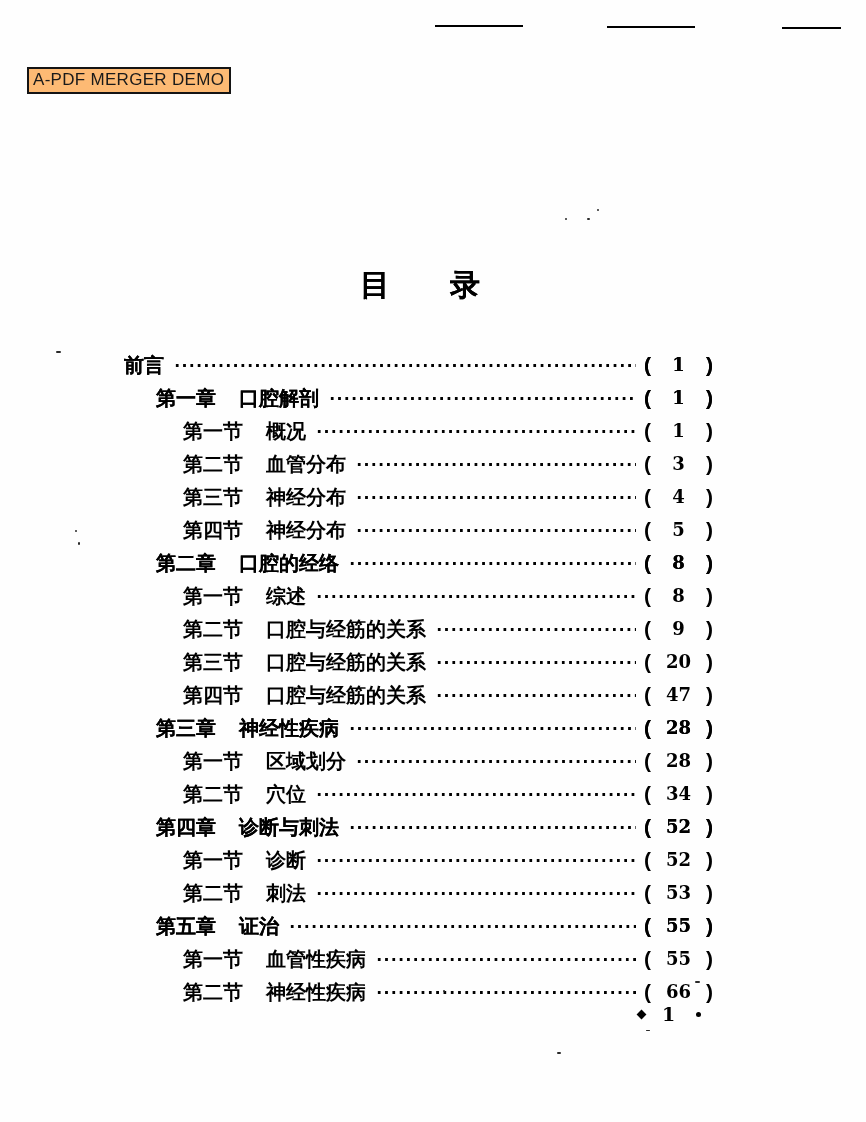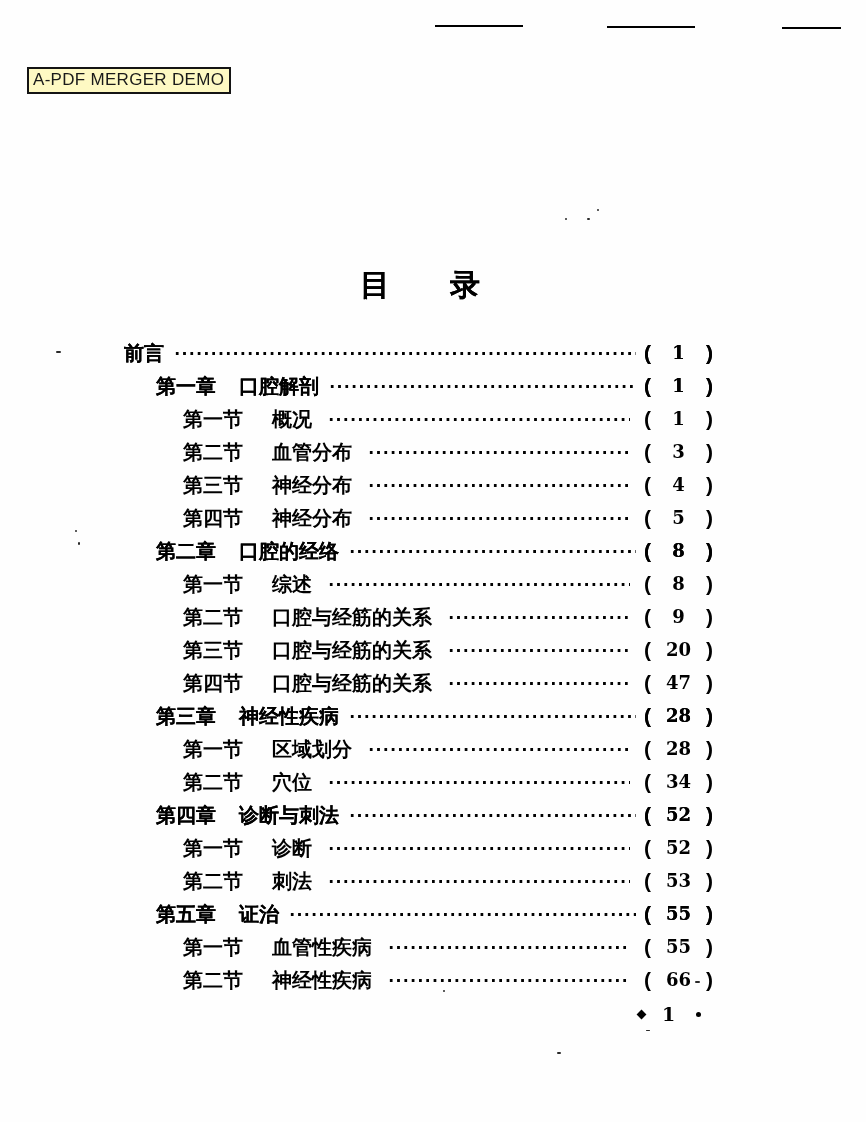--- a/index.html
+++ b/index.html
@@ -21,52 +21,52 @@
   
   .watermark {
     position: absolute;
     left: 27px; top: 67px;
     border: 2px solid #141414;
     padding: 1px 5px 2px 4px;
     font-size: 17px;
     letter-spacing: 0.3px;
     color: #1a1a1a;
     white-space: nowrap;
-    background: #fef9c3;
+    background: #fdba74;
   }
 
   
   .doc-title {
     position: absolute;
     left: 360px; top: 265px;
     display: flex;
     gap: 60px;
     font-size: 30px;
     font-weight: bold;
     color: #000;
     text-shadow: 0 0 0.6px #000;
   }
 
   
   .toc {
     position: absolute;
-    left: 124px; top: 336px;
+    left: 124px; top: 348px;
     width: 589px;
   }
   .toc-row {
     display: flex;
     align-items: center;
     height: 33px;
     font-size: 20px;
     font-weight: bold;
     line-height: 1;
     white-space: nowrap;
   }
   .toc-row.level-0 { text-shadow: 0 0 0.5px #000; }
-  .toc-row.level-1 { padding-left: 27px; gap: 6px; }
+  .toc-row.level-1 { padding-left: 27px; }
   .row-num { margin-right: 23px; margin-left: 32px; }
 
   .leader {
     flex: 1;
     align-self: center;
     height: 7px;
     margin: 2px 8px 0 10px;
     background-image: radial-gradient(circle at 3.2px 3.5px, #000 1.35px, transparent 1.8px);
     background-size: 7.3px 7px;
     background-repeat: repeat-x;

